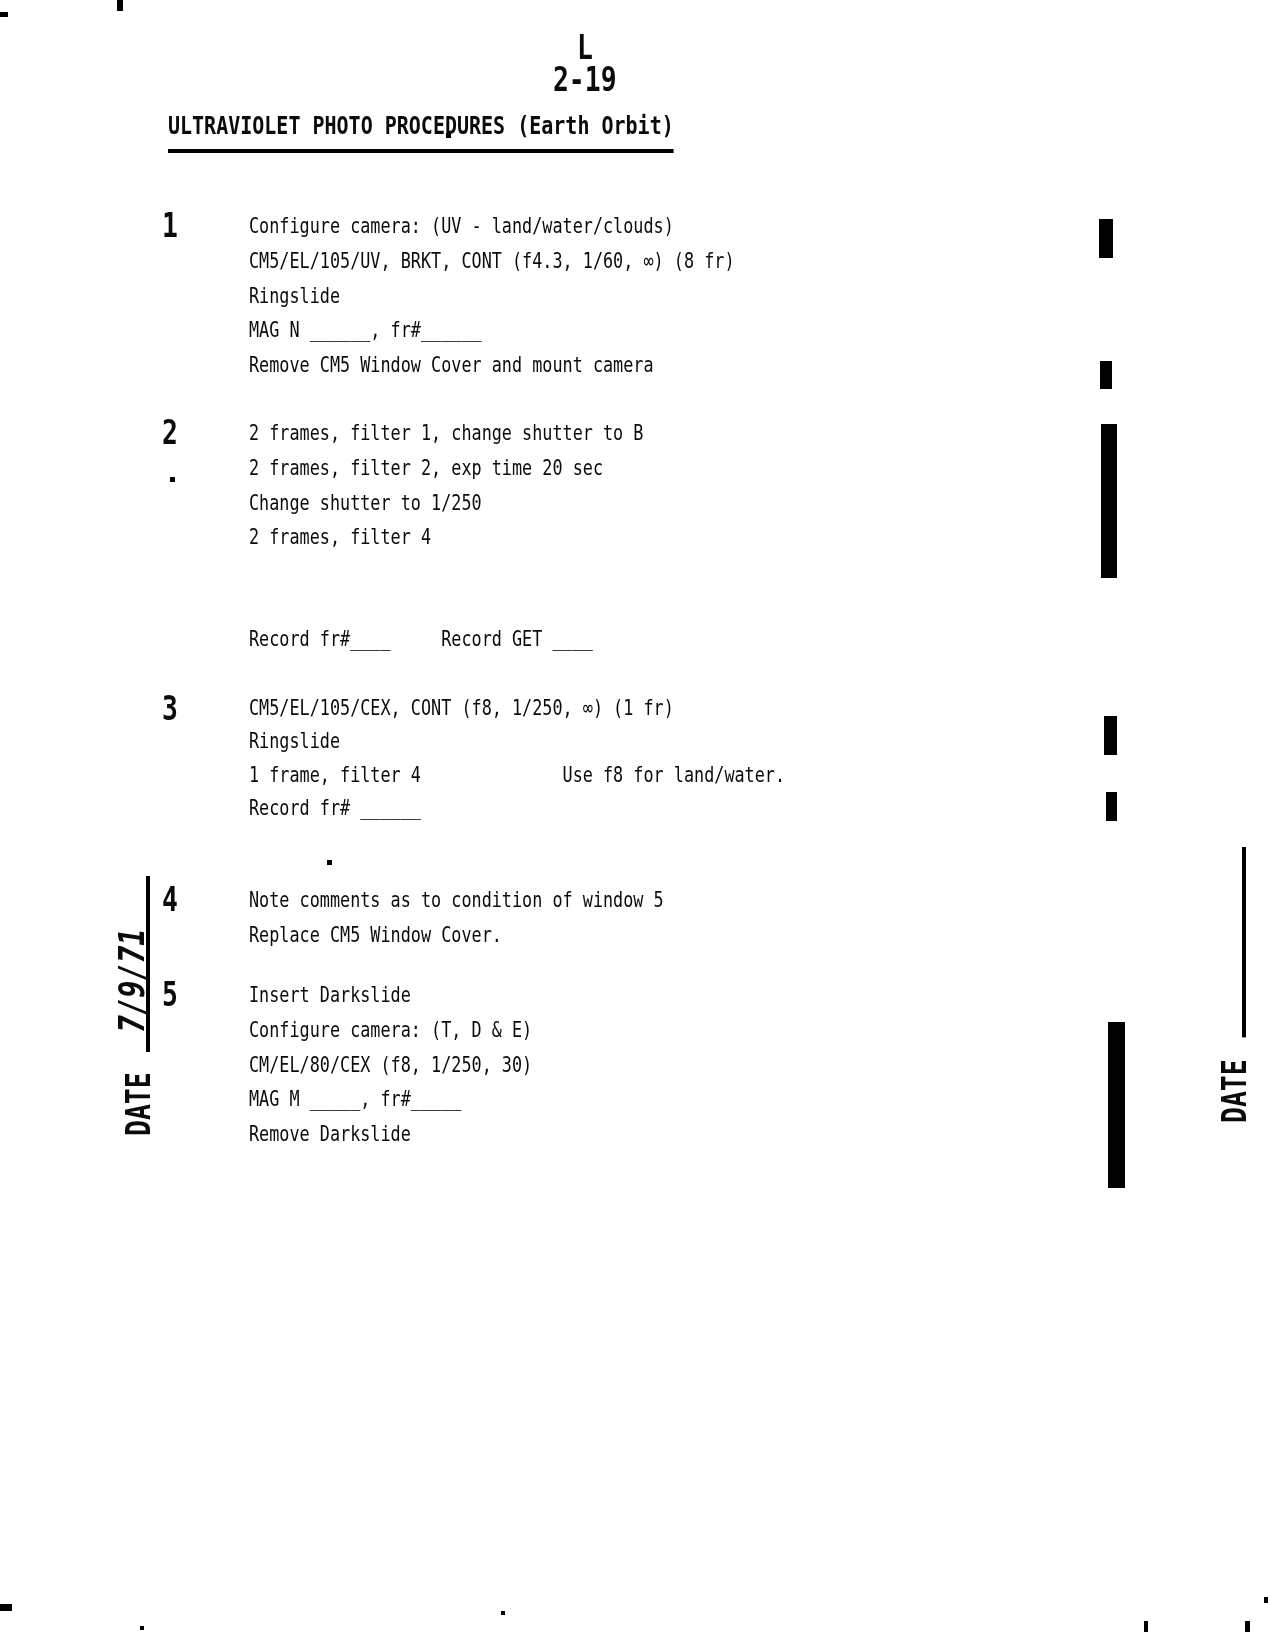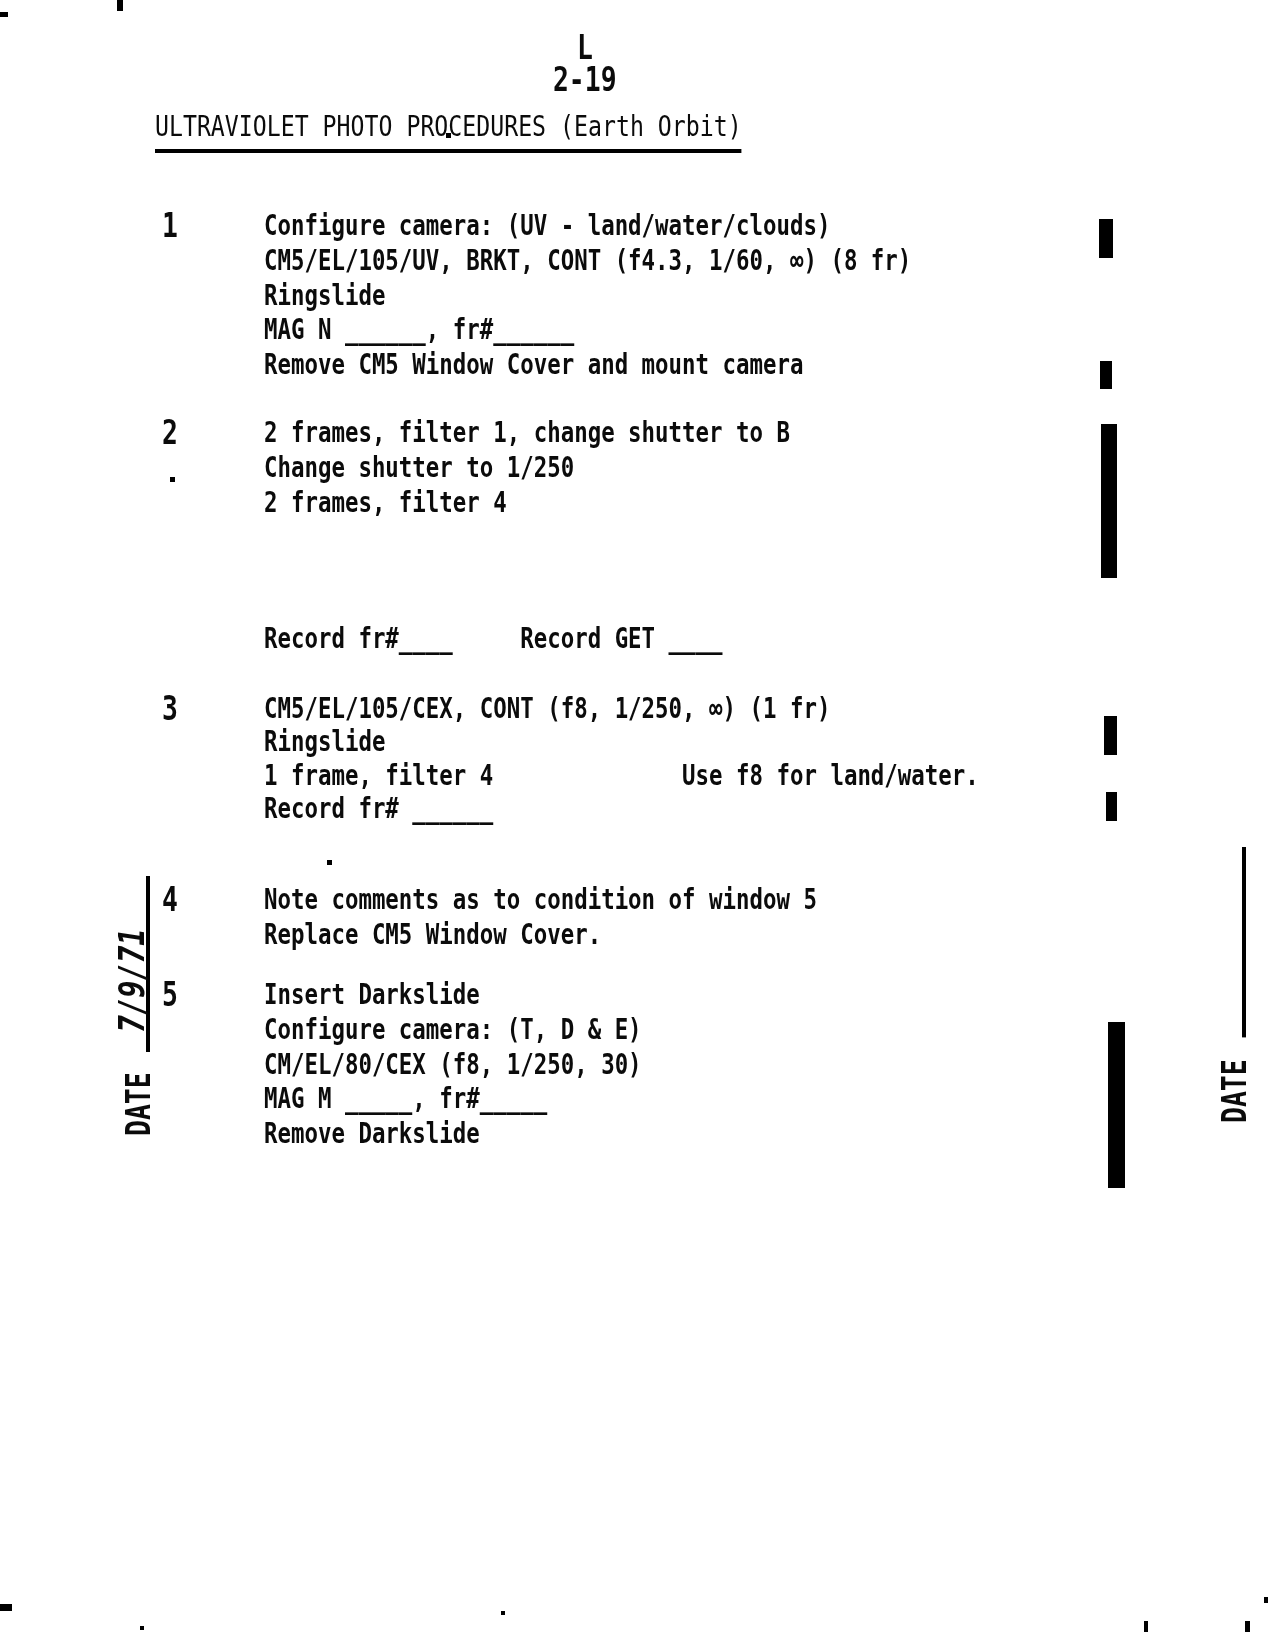--- a/index.html
+++ b/index.html
@@ -8,25 +8,25 @@
     background:#ffffff; overflow:hidden;
     font-family:"DejaVu Sans Mono","Liberation Mono",monospace;
     color:#0b0b0b;
   }
   
   .tx { display:inline-block; transform:scaleX(0.8); transform-origin:0 50%; white-space:pre; }
   .tx.ctr { transform-origin:50% 50%; }
 
   .hdr { position:absolute; left:527px; top:32px; width:115px;
          font-size:33px; font-weight:bold; line-height:32px; text-align:center; }
-  .title { position:absolute; left:155px; top:109px; font-size:29px; font-weight:normal; line-height:34.8px; }
+  .title { position:absolute; left:168px; top:109px; font-size:25px; font-weight:bold; line-height:34.8px; }
   .title .tx { border-bottom:4px solid #000; padding-bottom:5px; }
 
   .stepnum { position:absolute; left:162px; width:60px; font-size:33px; font-weight:bold; line-height:34.8px; }
-  .steplines { position:absolute; left:264px; width:1000px; font-size:28px; font-weight:bold; line-height:34.8px; }
+  .steplines { position:absolute; left:249px; width:1000px; font-size:21px; font-weight:normal; line-height:34.8px; }
   .steplines.tight { line-height:33.4px; }
   .line { white-space:pre; }
 
   .t1 { top:209px; } .t2 { top:416px; } .trec { top:622px; }
   .t3 { top:692px; } .t4 { top:883px; } .t5 { top:978px; }
 
   
   .bar { position:absolute; background:#000; }
 
   
@@ -58,20 +58,21 @@
     <div class="line"><span class="tx">Configure camera: (UV - land/water/clouds)</span></div>
     <div class="line"><span class="tx">CM5/EL/105/UV, BRKT, CONT (f4.3, 1/60, ∞) (8 fr)</span></div>
     <div class="line"><span class="tx">Ringslide</span></div>
     <div class="line"><span class="tx">MAG N ______, fr#______</span></div>
     <div class="line"><span class="tx">Remove CM5 Window Cover and mount camera</span></div>
   </div>
 
   <div class="stepnum t2"><span class="tx">2</span></div>
   <div class="steplines t2">
     <div class="line"><span class="tx">2 frames, filter 1, change shutter to B</span></div>
+    <div class="line"><span class="tx">2 frames, filter 2, exp time 20 sec</span></div>
     <div class="line"><span class="tx">Change shutter to 1/250</span></div>
     <div class="line"><span class="tx">2 frames, filter 4</span></div>
   </div>
   <div class="steplines trec">
     <div class="line"><span class="tx">Record fr#____     Record GET ____</span></div>
   </div>
 
   <div class="stepnum t3"><span class="tx">3</span></div>
   <div class="steplines tight t3">
     <div class="line"><span class="tx">CM5/EL/105/CEX, CONT (f8, 1/250, ∞) (1 fr)</span></div>

